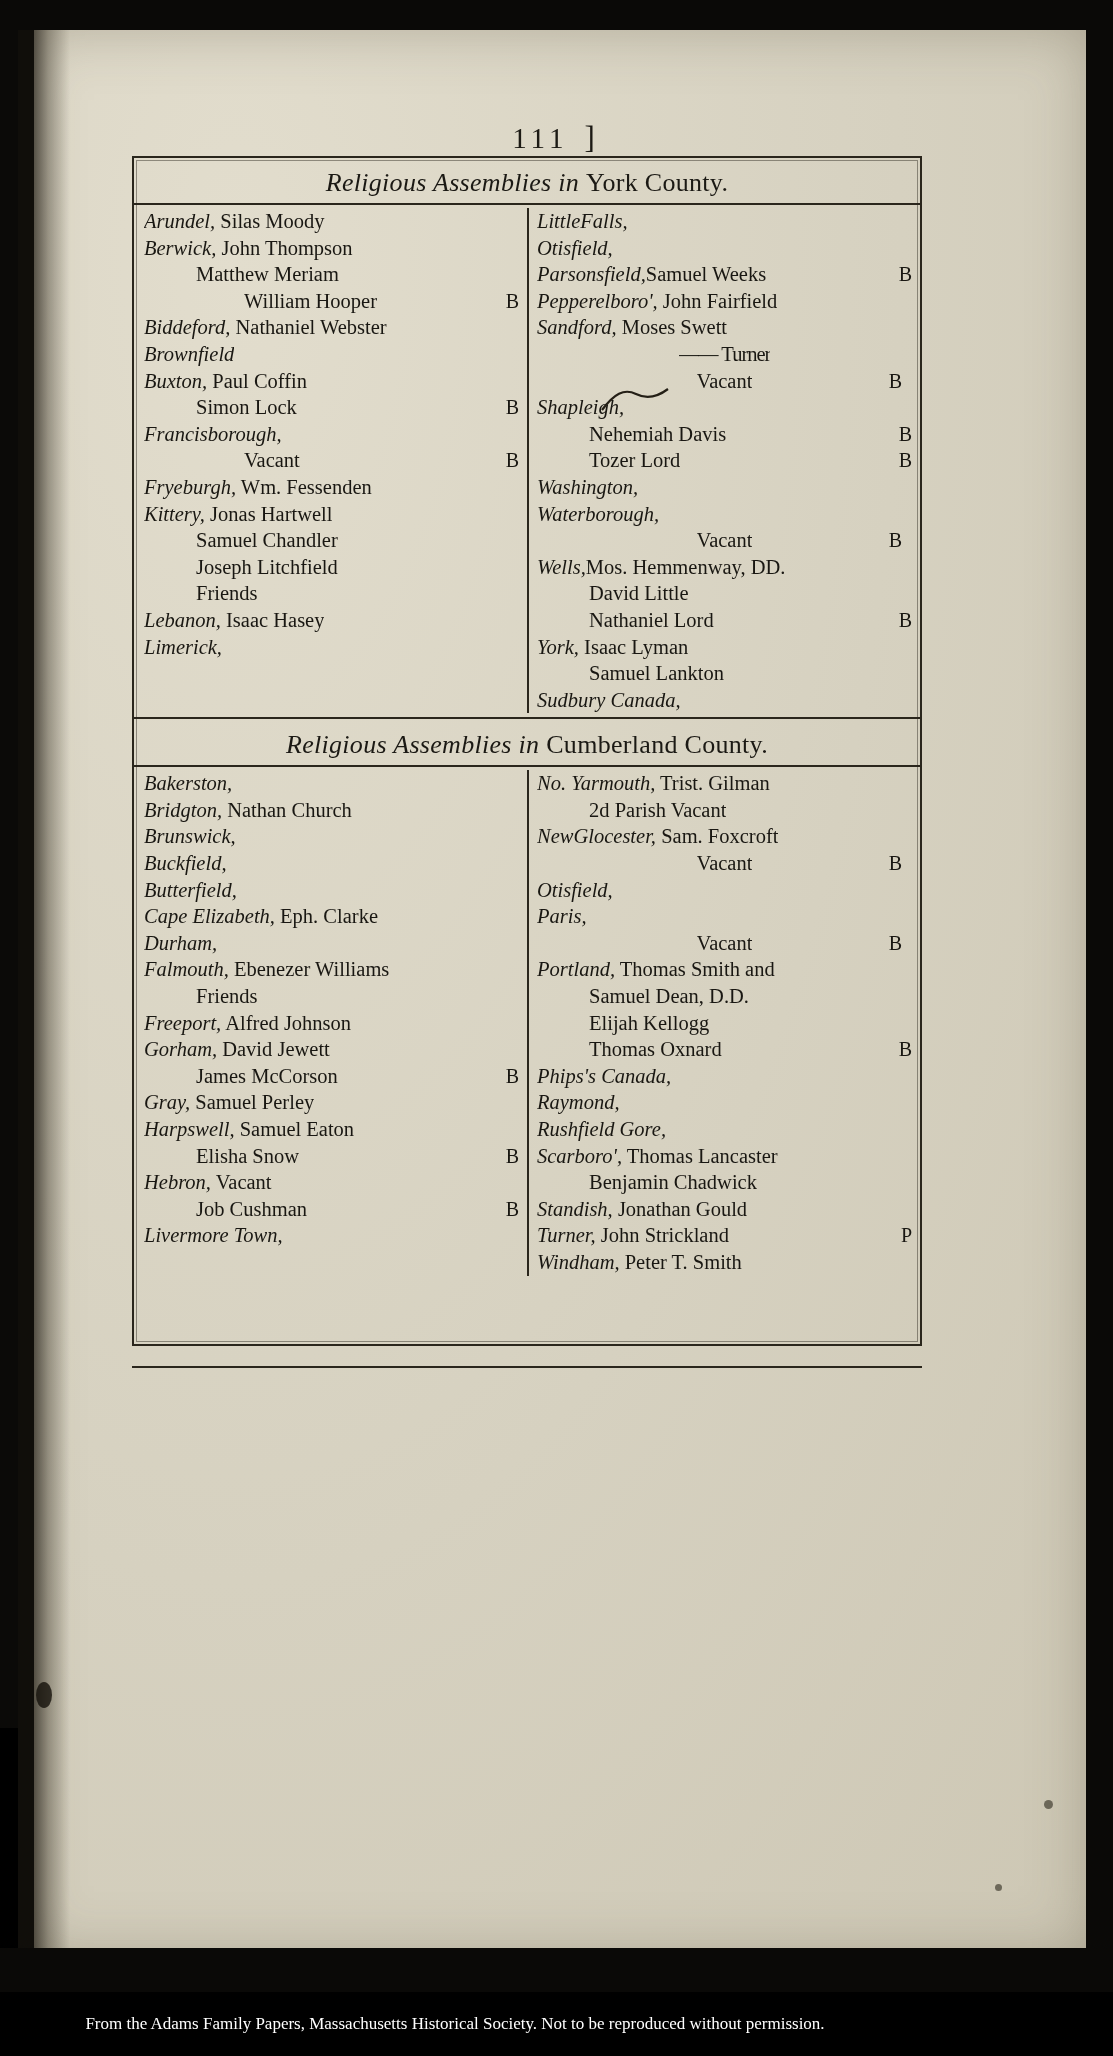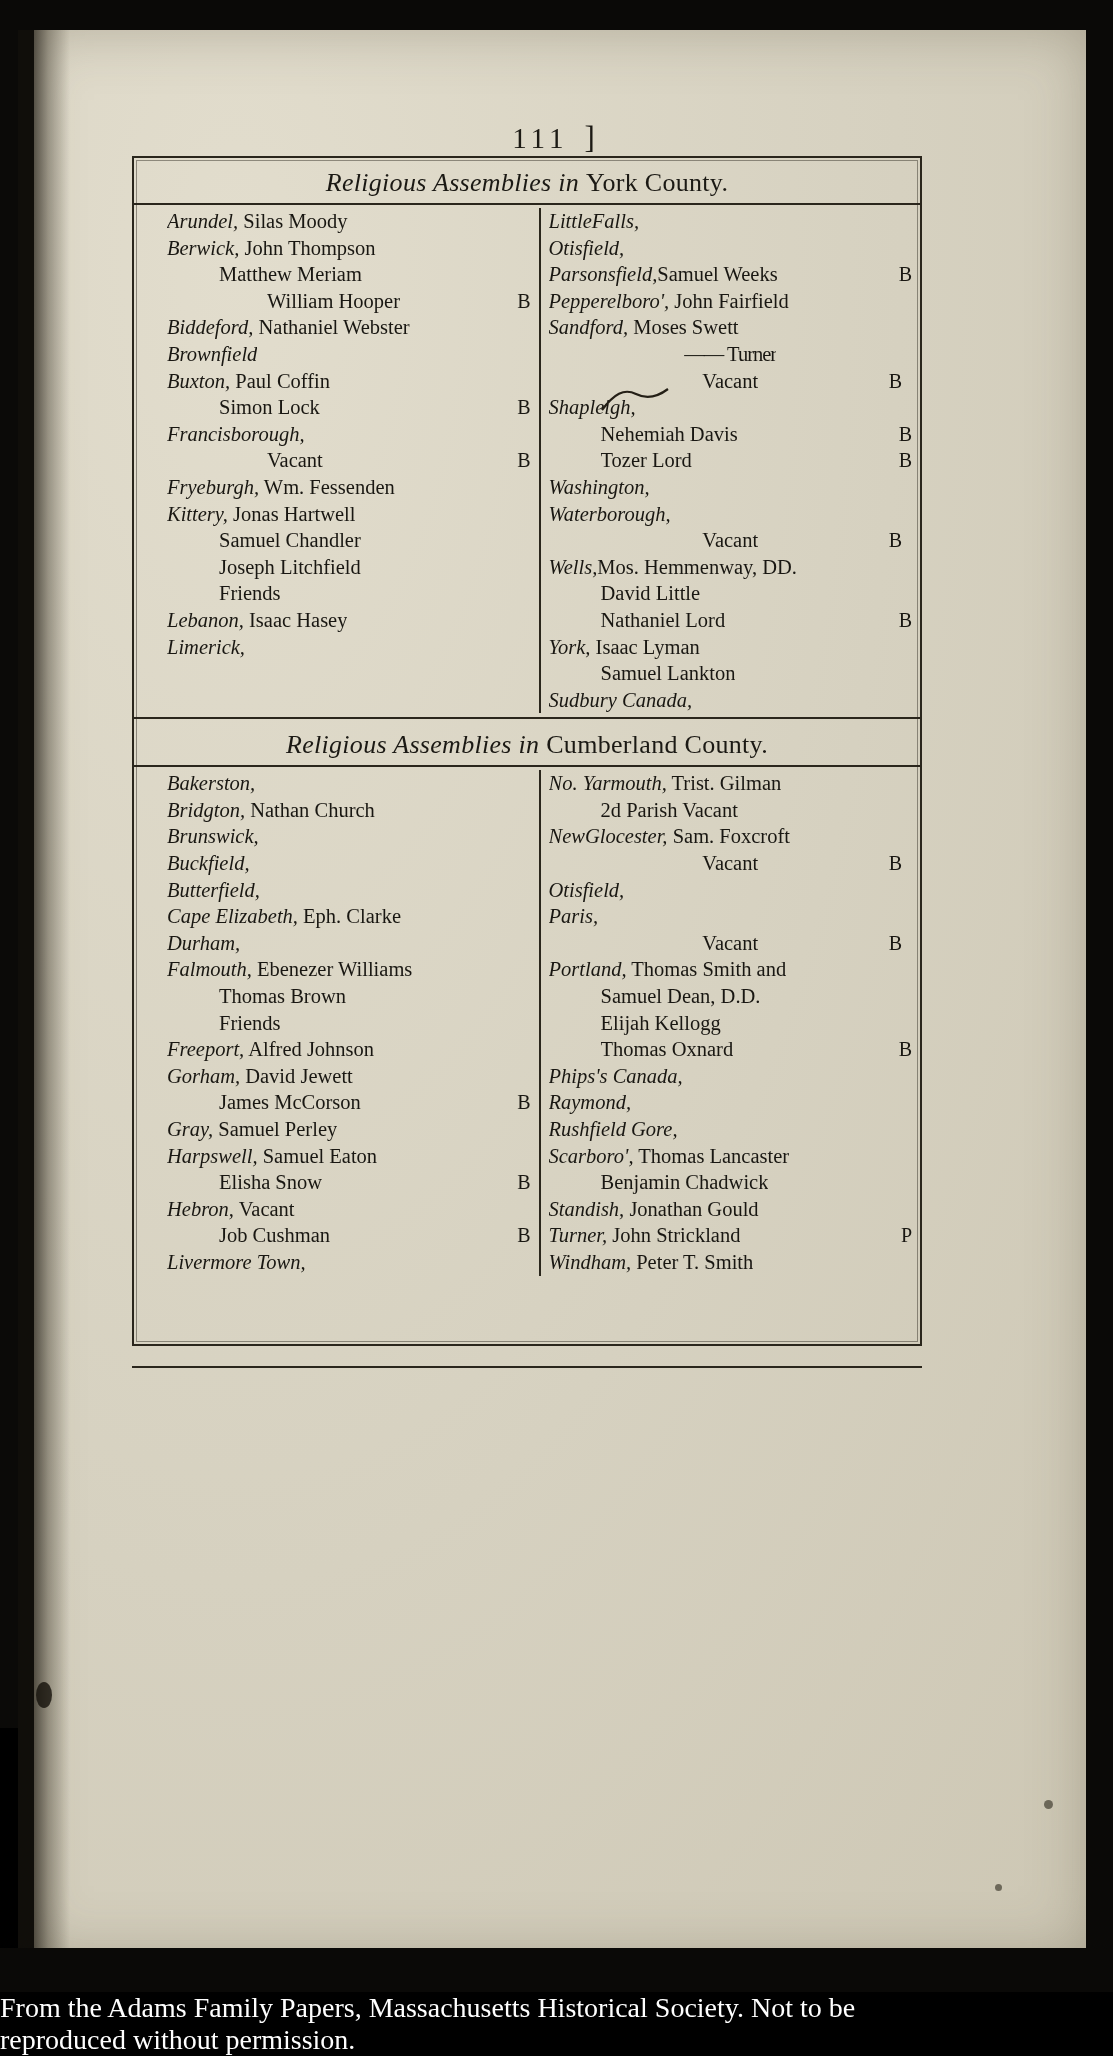--- a/index.html
+++ b/index.html
@@ -102,21 +102,20 @@
 
   .hrule {
     height: 2px;
     background: #2a261c;
     margin: 2px 0 1px 0;
   }
 
   .cols {
     display: flex;
     position: relative;
-    margin-left: 23px;
   }
   .cols:before {
     content: "";
     position: absolute;
     left: 50%;
     top: 2px;
     bottom: 2px;
     width: 2px;
     background: #2a261c;
   }
@@ -180,21 +179,21 @@
 
   
   #credit {
     position: absolute;
     left: 0;
     top: 1992px;
     width: 910px;
     height: 64px;
     background: #000;
     color: #fff;
-    font-size: 28px;
+    font-size: 17px;
     display: flex;
     align-items: center;
     justify-content: center;
     font-family: "Liberation Serif", serif;
   }
 
   
   #squiggle {
     position: absolute;
     left: 578px;
@@ -417,24 +416,20 @@
               </div>
             <div class="row">
                 <span class="txt"><span class="place">Durham,</span> <span class="name"></span></span>
                 <span class="mark"></span>
               </div>
             <div class="row">
                 <span class="txt"><span class="place">Falmouth,</span> <span class="name">Ebenezer Williams</span></span>
                 <span class="mark"></span>
               </div>
             <div class="row ind1">
-                <span class="txt"><span class="place"></span> <span class="name">Thomas Brown</span></span>
-                <span class="mark"></span>
-              </div>
-            <div class="row ind1">
                 <span class="txt"><span class="place"></span> <span class="name">Friends</span></span>
                 <span class="mark"></span>
               </div>
             <div class="row">
                 <span class="txt"><span class="place">Freeport,</span> <span class="name">Alfred Johnson</span></span>
                 <span class="mark"></span>
               </div>
             <div class="row">
                 <span class="txt"><span class="place">Gorham,</span> <span class="name">David Jewett</span></span>
                 <span class="mark"></span>

